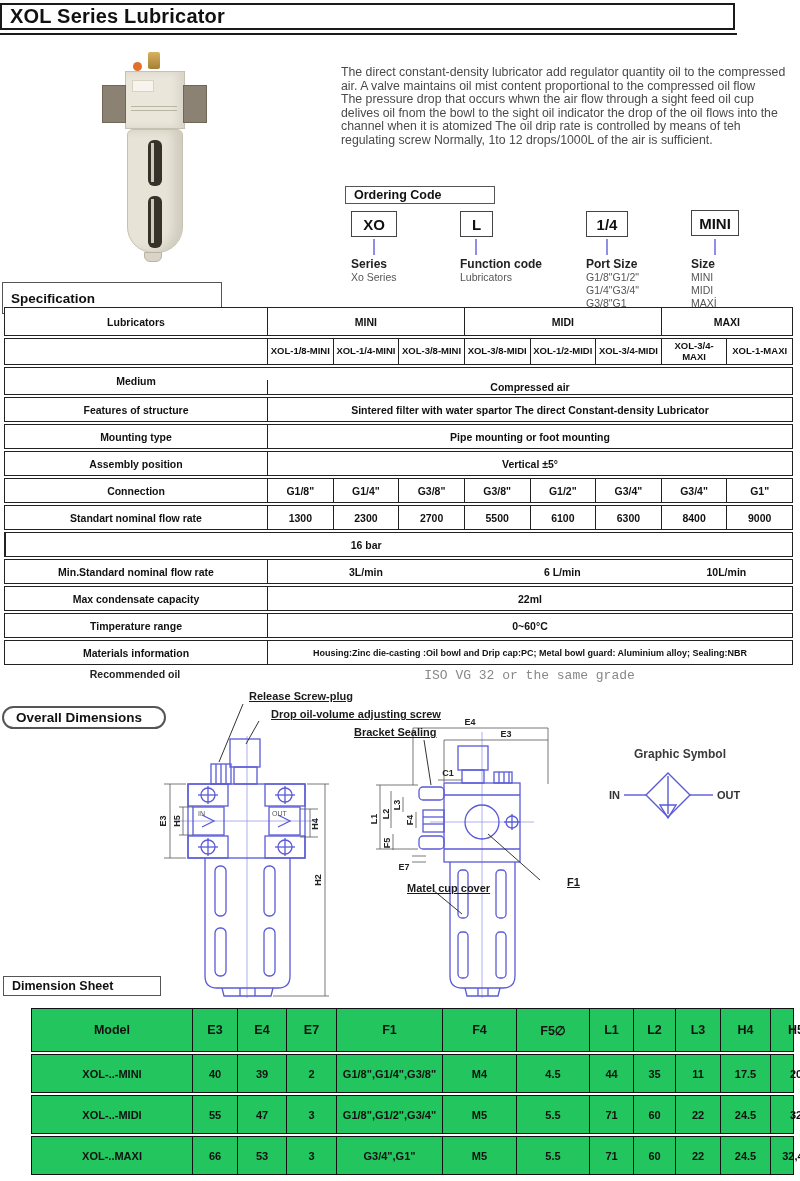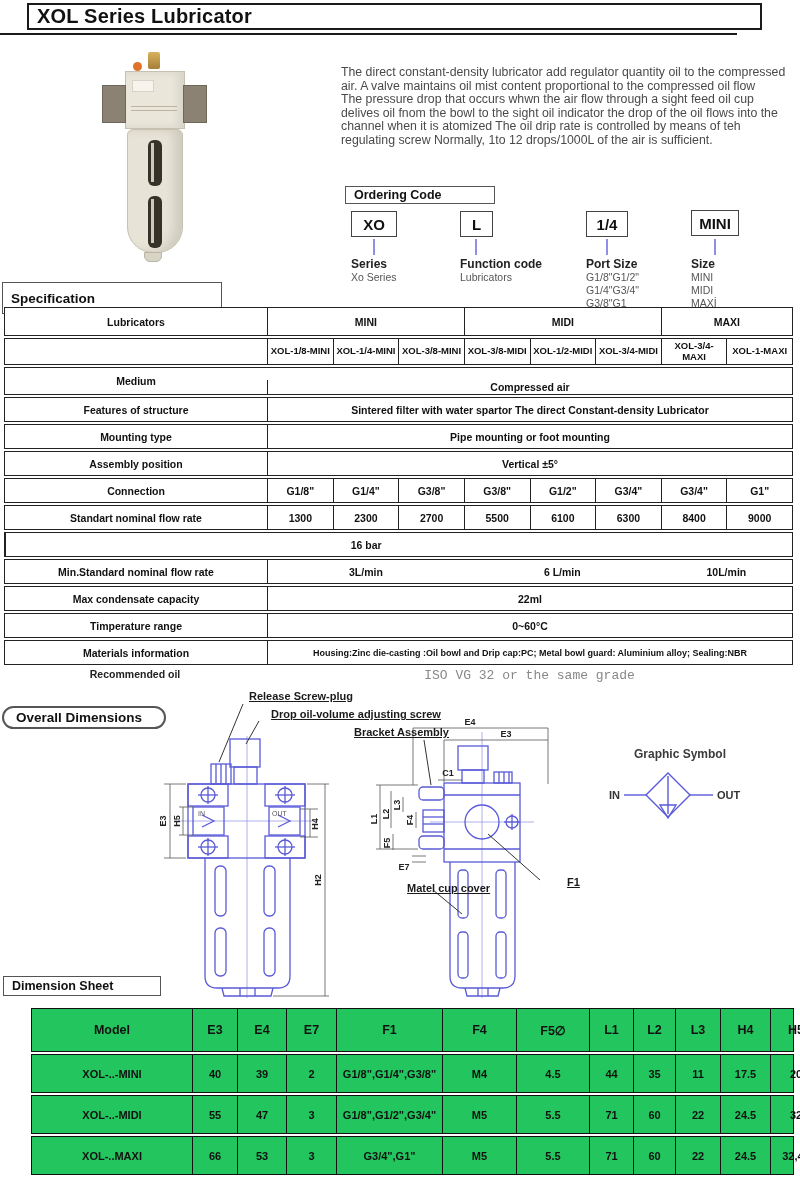--- a/index.html
+++ b/index.html
@@ -4,21 +4,21 @@
 <style>
   html,body{margin:0;padding:0;}
   body{
     width:800px;height:1181px;position:relative;background:#fff;
     font-family:"Liberation Sans",sans-serif;color:#111;overflow:hidden;
   }
   .abs{position:absolute;}
 
   
   .title-box{left:0;top:3px;width:735px;height:27px;border:2px solid #1a1a1a;
-    display:flex;align-items:center;padding-left:8px;box-sizing:border-box;margin-left:27px;}
+    display:flex;align-items:center;padding-left:8px;box-sizing:border-box;}
   .title-box h1{margin:0;font-size:20px;font-weight:bold;letter-spacing:.2px;}
   .title-rule{left:0;top:33px;width:737px;height:2px;background:#1a1a1a;}
 
   
   .intro{left:341px;top:66px;width:454px;font-size:12.3px;line-height:13.6px;color:#4a4a4a;}
   .intro p{margin:0;}
 
   
   .sec-box{border:1.5px solid #555;font-weight:bold;font-size:12.5px;
     padding:2px 8px;box-sizing:border-box;background:#fff;display:flex;align-items:center;}
@@ -403,21 +403,21 @@
     <line x1="668" y1="88" x2="668" y2="126"></line>
     <polygon points="660,117 676,117 668,130"></polygon>
     <line x1="690" y1="107" x2="713" y2="107"></line>
   </g>
   <text class="gstxt" text-anchor="end" x="620" y="111">IN</text>
   <text class="gstxt" x="717" y="111">OUT</text>
 </svg>
 
 <div class="callout" style="left:225px;top:690px;">Release Screw-plug</div>
 <div class="callout" style="left:247px;top:708px;">Drop oil-volume adjusting screw</div>
-<div class="callout" style="left:330px;top:726px;">Bracket Assembly</div>
+<div class="callout" style="left:330px;top:726px;">Bracket Sealing</div>
 <div class="callout" style="left:383px;top:882px;">Matel cup cover</div>
 <div class="callout" style="left:543px;top:876px;">F1</div>
 <div class="gs-heading" style="left:615px;top:747px;width:130px;text-align:center;">Graphic Symbol</div>
 
 <div class="abs sec-box" style="left:3px;top:976px;width:158px;height:20px;">
   <span>Dimension Sheet</span>
 </div>
 
 <div class="abs dsheet">
   <div class="drow dhead">

